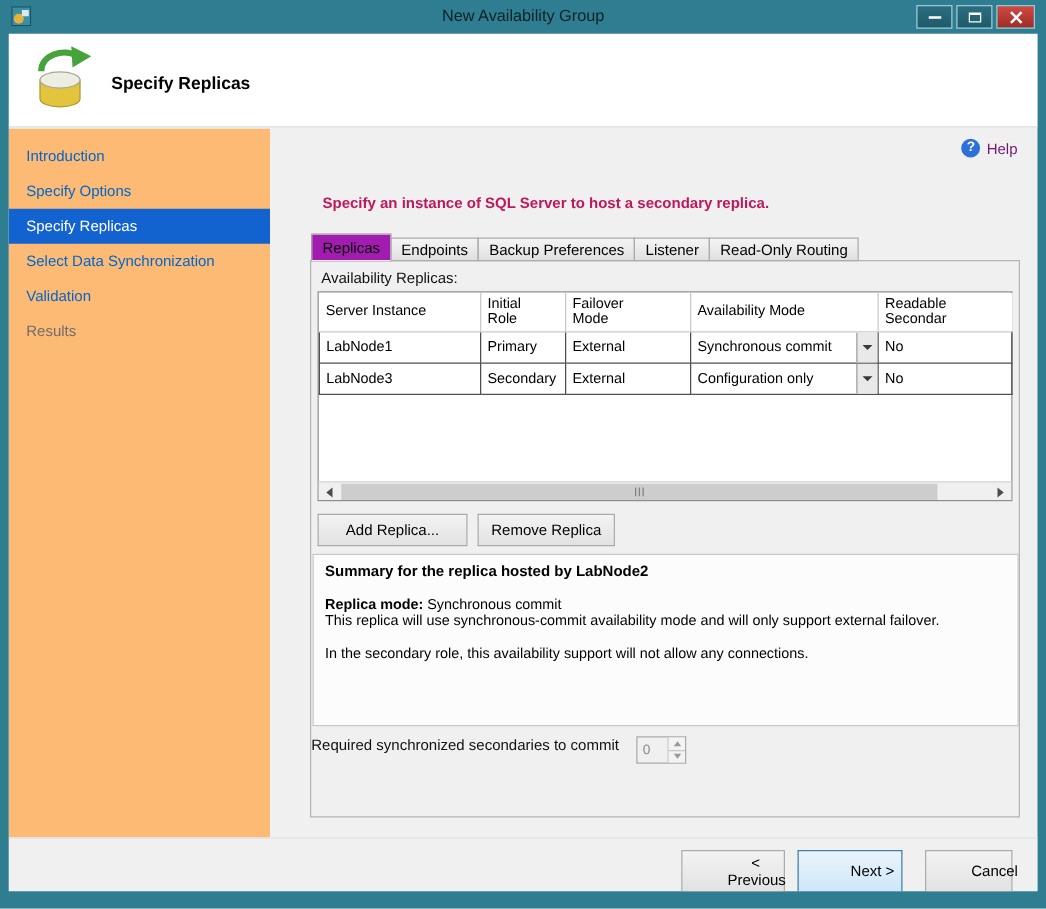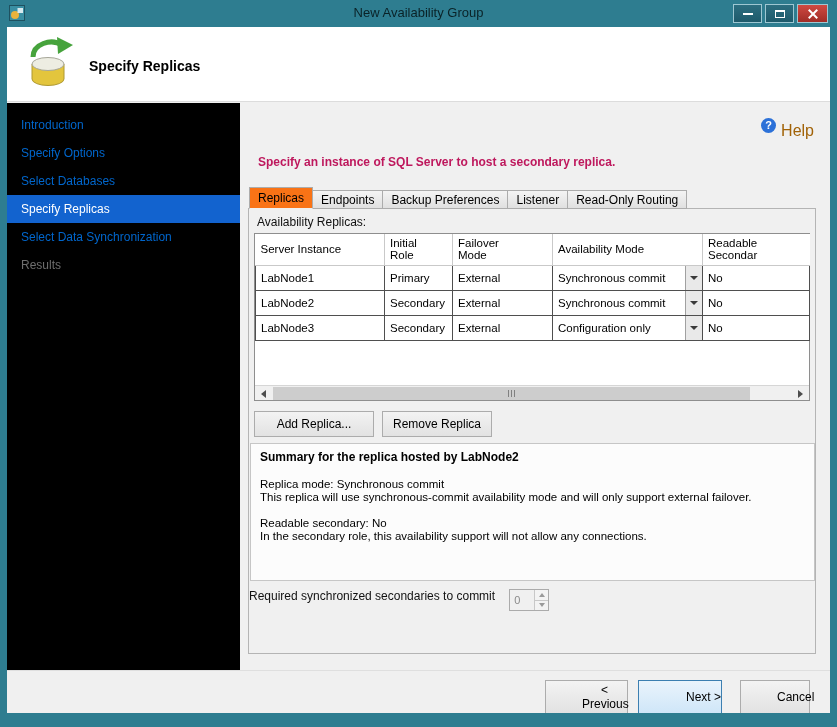--- a/index.html
+++ b/index.html
@@ -21,35 +21,35 @@
   .glyph-close::before { transform:rotate(45deg); }
   .glyph-close::after { transform:rotate(-45deg); }
 
   
   .inner { position:absolute; top:27px; left:7px; right:7px; bottom:14px; background:#F0F0F0; overflow:hidden; }
 
   .header { position:absolute; top:0; left:0; right:0; height:75px; background:#FFFFFF; border-bottom:1px solid #DCDCDC; }
   .header-icon { position:absolute; left:14px; top:9px; }
   .header-title { position:absolute; left:82px; top:31px; font-size:14px; font-weight:bold; color:#000; }
 
-  .sidebar { position:absolute; top:76px; left:0; width:233px; bottom:43px; background:#000000; padding-top:8px; }
+  .sidebar { position:absolute; top:76px; left:0; width:209px; bottom:43px; background:#fdba74; padding-top:8px; }
   .side-item { height:28px; line-height:28px; padding-left:14px; font-size:12px; white-space:nowrap; }
   .side-item.link { color:#0066CC; cursor:pointer; }
   .side-item.selected { background:#1263CF; color:#FFFFFF; }
   .side-item.disabled { color:#6E6E6E; }
 
   .main { position:absolute; top:76px; left:233px; right:0; bottom:43px; }
   .help { position:absolute; top:8px; right:16px; display:flex; align-items:center; gap:5px; cursor:pointer; }
   .help-icon { width:15px; height:15px; border-radius:50%; background:#2C71D8; color:#fff; font-size:11px; font-weight:bold; text-align:center; line-height:15px; }
-  .help-label { color:#a16207; font-size:16px;margin-top:11px; }
+  .help-label { color:#701a75; font-size:12px; }
   .instruction { position:absolute; left:18px; top:52px; font-size:12px; font-weight:bold; color:#be185d; }
 
   .tabs { position:absolute; left:9px; top:84px; display:flex; align-items:flex-end; height:22px; z-index:2; }
   .tab { font-size:12px; padding:0 8px; border:1px solid #ACACAC; background:linear-gradient(#F4F4F4,#E0E0E0); height:19px; line-height:18px; margin-right:-1px; white-space:nowrap; }
-  .tab.active { background:#f97316; height:22px; line-height:20px; border-bottom:1px solid #F0F0F0; position:relative; z-index:3; }
+  .tab.active { background:#a21caf; height:22px; line-height:20px; border-bottom:1px solid #F0F0F0; position:relative; z-index:3; }
 
   .panel { position:absolute; left:8px; top:105px; width:568px; height:446px; border:1px solid #B4B4B4; background:#F0F0F0; z-index:1; }
   .grid-label { position:absolute; left:8px; top:6px; font-size:12px; color:#111; }
 
   .grid { position:absolute; left:5px; top:24px; width:556px; height:168px; border:1px solid #8E8E8E; background:#FFFFFF; }
   .grid table { border-collapse:collapse; table-layout:fixed; width:554px; font-size:11.5px; }
   .grid th { border:1px solid #C9C9C9; border-top:none; background:#FFFFFF; font-weight:normal; text-align:left; padding:2px 5px; height:31px; vertical-align:middle; overflow:hidden; }
   .grid th:first-child { border-left:none; }
   .grid th:last-child { border-right:none; }
   .grid th span { white-space:pre-line; display:block; }
@@ -68,37 +68,37 @@
   .tri-right { width:0; height:0; border-top:4px solid transparent; border-bottom:4px solid transparent; border-left:5px solid #4D4D4D; }
   .scroll-thumb { position:absolute; left:18px; top:1px; width:477px; height:13px; background:#CDCDCD; display:flex; align-items:center; justify-content:center; gap:2px; }
   .grip { width:1px; height:7px; background:#808080; }
 
   .btn { font-size:12px; color:#000; border:1px solid #ACACAC; background:linear-gradient(#F3F3F3,#E2E2E2); text-align:center; cursor:pointer; }
   .add-btn { position:absolute; left:5px; top:202px; width:120px; height:26px; }
   .remove-btn { position:absolute; left:133px; top:202px; width:110px; height:26px; }
 
   .summary-box { position:absolute; left:1px; top:234px; width:565px; height:138px; background:#FCFCFC; border:1px solid #C6C6C6; padding:7px 9px; font-size:11.5px; line-height:13px; color:#000; overflow:hidden; }
   .summary-title { font-weight:bold; font-size:12px; margin-bottom:14px; }
-  .sum-label { font-weight:normal; }
+  .sum-label { font-weight:bold; }
   .sum-desc { margin-bottom:13px; }
 
   .quorum-row { position:absolute; left:0; top:380px; display:flex; align-items:flex-start; }
   .quorum-label { font-size:12px; color:#111; }
   .spinner { margin-left:14px; width:40px; height:22px; border:1px solid #ABABAB; background:#F0F0F0; display:flex; }
   .spinner input { flex:1; min-width:0; border:none; background:transparent; color:#8A8A8A; font-size:11px; padding-left:4px; }
   .spin-btns { width:14px; display:flex; flex-direction:column; border-left:1px solid #C8C8C8; }
   .spin-btn { flex:1; display:flex; align-items:center; justify-content:center; background:#F3F3F3; }
   .spin-btn + .spin-btn { border-top:1px solid #C8C8C8; }
   .tri-up { width:0; height:0; border-left:3px solid transparent; border-right:3px solid transparent; border-bottom:4px solid #9A9A9A; }
   .tri-down { width:0; height:0; border-left:3px solid transparent; border-right:3px solid transparent; border-top:4px solid #9A9A9A; }
 
   .footer { position:absolute; left:0; right:0; bottom:0; height:43px; border-top:1px solid #DFDFDF; background:#F0F0F0; }
   .footer .btn { position:absolute; top:9px; height:34px;padding-left:36px; }
   .prev-btn { right:202px; width:83px; }
-  .next-btn { right:108px; width:84px; background:linear-gradient(#EAF4FC,#CFE6F8); border-color:#3C7FB1;text-align:right; }
+  .next-btn { right:108px; width:84px; background:linear-gradient(#EAF4FC,#CFE6F8); border-color:#3C7FB1; }
   .cancel-btn { right:20px; width:70px; }
 </style>
 </head>
 <body>
 
 <div class="window">
 
   <div class="titlebar">
     <svg class="app-icon" viewBox="0 0 16 16">
       <rect x="0.5" y="0.5" width="15" height="15" fill="#3A8FA3" stroke="#1E5160"></rect>
@@ -127,23 +127,23 @@
         <ellipse cx="27" cy="28" rx="16" ry="6.5" fill="#EDEDE2" stroke="#A6A698"></ellipse>
         <path d="M12 21 C12 8 30 2 41 9" fill="none" stroke="#46A33C" stroke-width="5"></path>
         <polygon points="36,1 52,9 37,18" fill="#46A33C"></polygon>
       </svg>
       <div class="header-title">Specify Replicas</div>
     </div>
 
     <div class="sidebar">
       <div class="side-item link">Introduction</div>
       <div class="side-item link">Specify Options</div>
-      <div class="side-item link">Select Databases</div>
       <div class="side-item selected">Specify Replicas</div>
       <div class="side-item link">Select Data Synchronization</div>
+      <div class="side-item link">Validation</div>
       <div class="side-item disabled">Results</div>
     </div>
 
     <div class="main">
 
       <div class="help">
         <div class="help-icon">?</div>
         <div class="help-label">Help</div>
       </div>
 
@@ -188,34 +188,20 @@
                   </th>
                 <th>
                     <span>Readable Secondar</span>
                   </th>
               </tr>
             </thead>
             <tbody>
               <tr>
                 <td>LabNode1</td>
                 <td>Primary</td>
-                <td>External</td>
-                <td class="combo">
-                  <div class="combo-inner">
-                    <span class="combo-text">Synchronous commit</span>
-                    <span class="combo-btn">
-                        <span class="combo-arrow"></span>
-                      </span>
-                  </div>
-                </td>
-                <td>No</td>
-              </tr>
-              <tr>
-                <td>LabNode2</td>
-                <td>Secondary</td>
                 <td>External</td>
                 <td class="combo">
                   <div class="combo-inner">
                     <span class="combo-text">Synchronous commit</span>
                     <span class="combo-btn">
                         <span class="combo-arrow"></span>
                       </span>
                   </div>
                 </td>
                 <td>No</td>
@@ -255,24 +241,20 @@
         <button class="btn add-btn">Add Replica...</button>
         <button class="btn remove-btn">Remove Replica</button>
 
         <div class="summary-box">
           <div class="summary-title">Summary for the replica hosted by LabNode2</div>
           <div>
             <span class="sum-label">Replica mode:</span>
             <span>Synchronous commit</span>
           </div>
           <div class="sum-desc">This replica will use synchronous-commit availability mode and will only support external failover.</div>
-          <div>
-            <span class="sum-label">Readable secondary:</span>
-            <span>No</span>
-          </div>
           <div>In the secondary role, this availability support will not allow any connections.</div>
         </div>
 
         <div class="quorum-row">
           <div class="quorum-label">Required synchronized secondaries to commit</div>
           <div class="spinner">
             <input disabled="" value="0" style="">
             <div class="spin-btns">
               <div class="spin-btn">
                   <div class="tri-up"></div>

